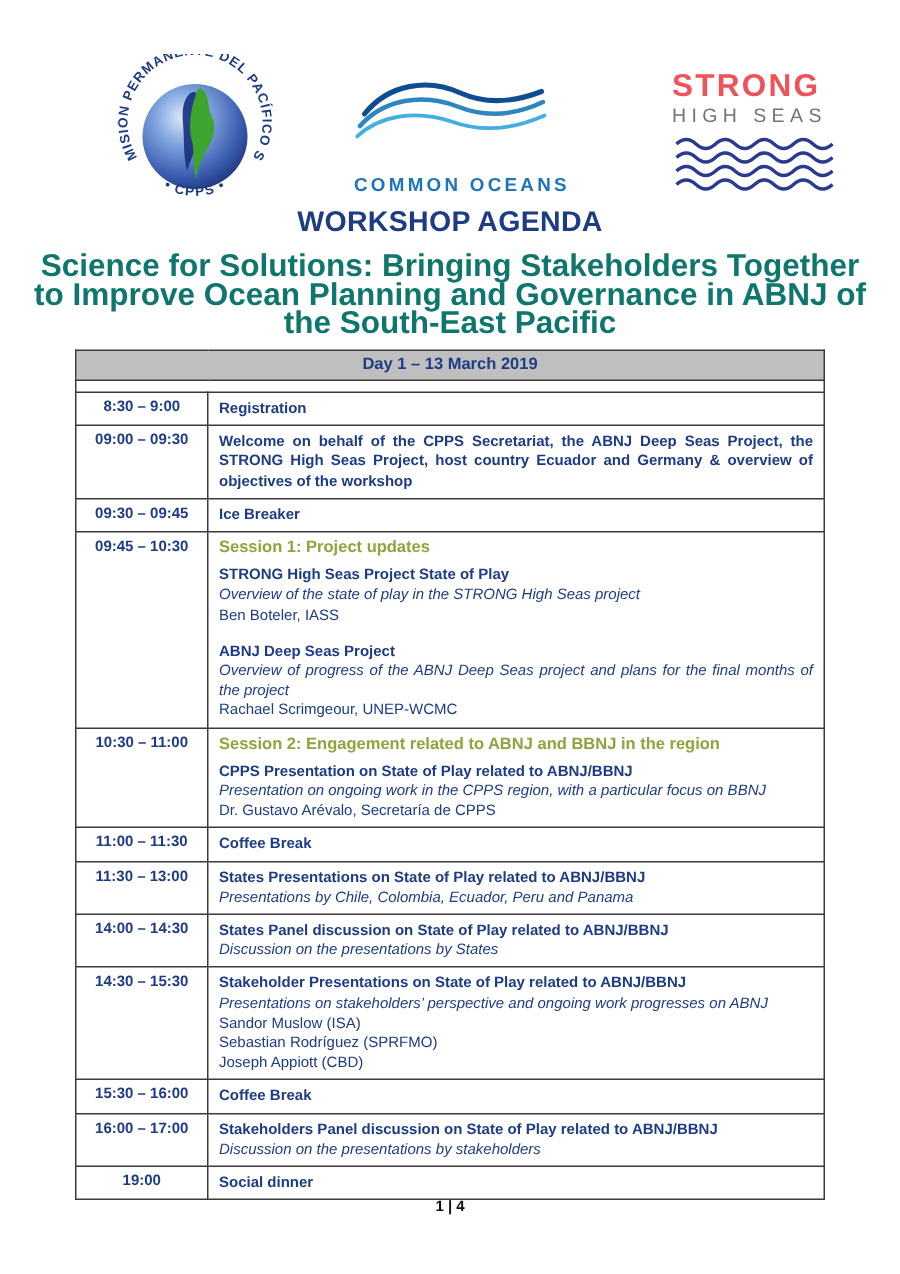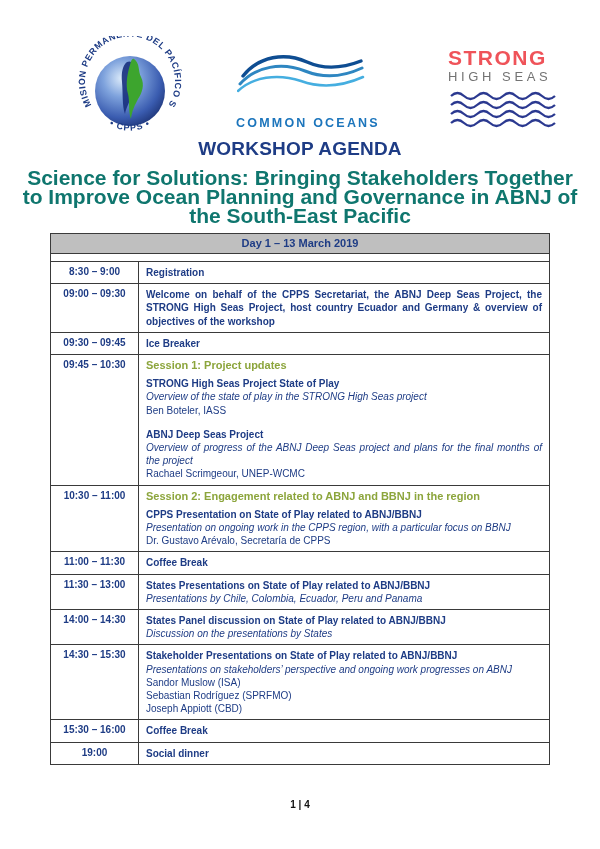--- a/index.html
+++ b/index.html
@@ -217,20 +217,27 @@
             <div class="line normal">Joseph Appiott (CBD)</div>
           </td>
         </tr>
         <tr>
           <td class="time-cell">15:30 – 16:00</td>
           <td class="desc-cell">
             <div class="line bold">Coffee Break</div>
           </td>
         </tr>
         <tr>
+          <td class="time-cell">16:00 – 17:00</td>
+          <td class="desc-cell">
+            <div class="line bold">Stakeholders Panel discussion on State of Play related to ABNJ/BBNJ</div>
+            <div class="line italic">Discussion on the presentations by stakeholders</div>
+          </td>
+        </tr>
+        <tr>
           <td class="time-cell">19:00</td>
           <td class="desc-cell">
             <div class="line bold">Social dinner</div>
           </td>
         </tr>
       </tbody>
   </table>
 
   <div class="page-footer">1 | 4</div>
 </div>

